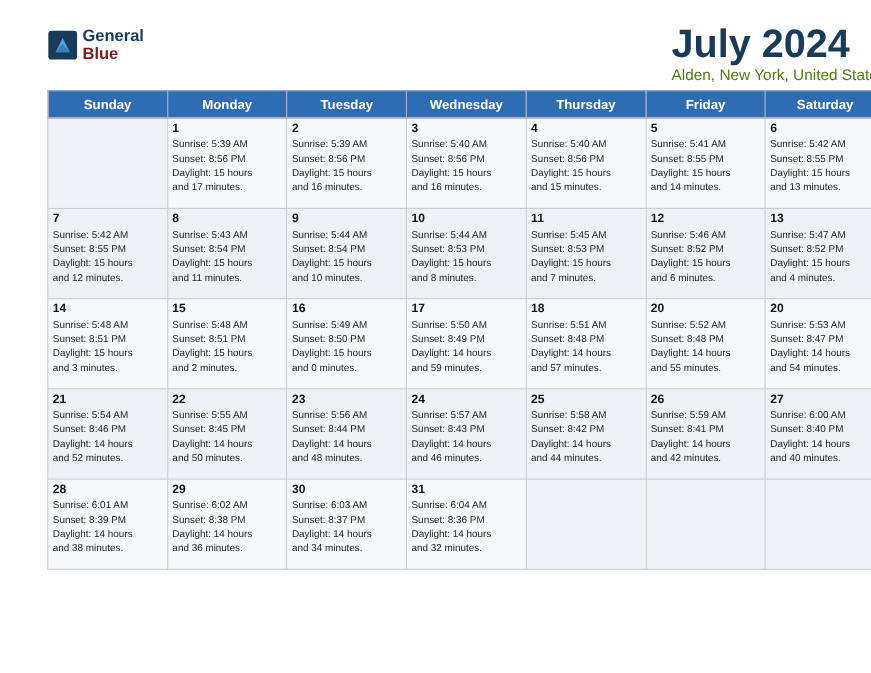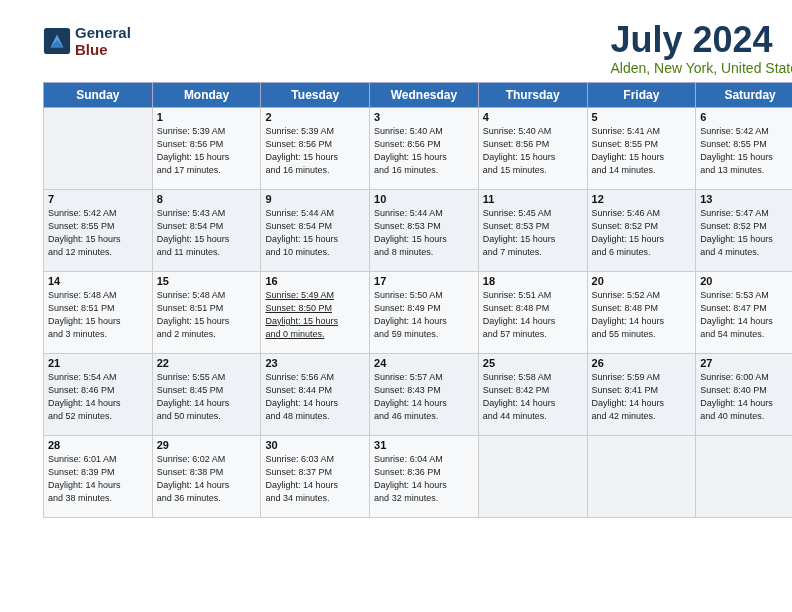--- a/index.html
+++ b/index.html
@@ -231,21 +231,21 @@
           </td>
           <td>
             <span class="day-number">15</span>
             <div class="day-info" style="white-space: pre-line;">Sunrise: 5:48 AM
 Sunset: 8:51 PM
 Daylight: 15 hours
 and 2 minutes.</div>
           </td>
           <td>
             <span class="day-number">16</span>
-            <div class="day-info" style="white-space: pre-line; text-decoration: underline;">Sunrise: 5:49 AM
+            <div class="day-info" style="white-space: pre-line;">Sunrise: 5:49 AM
 Sunset: 8:50 PM
 Daylight: 15 hours
 and 0 minutes.</div>
           </td>
           <td>
             <span class="day-number">17</span>
             <div class="day-info" style="white-space: pre-line;">Sunrise: 5:50 AM
 Sunset: 8:49 PM
 Daylight: 14 hours
 and 59 minutes.</div>

